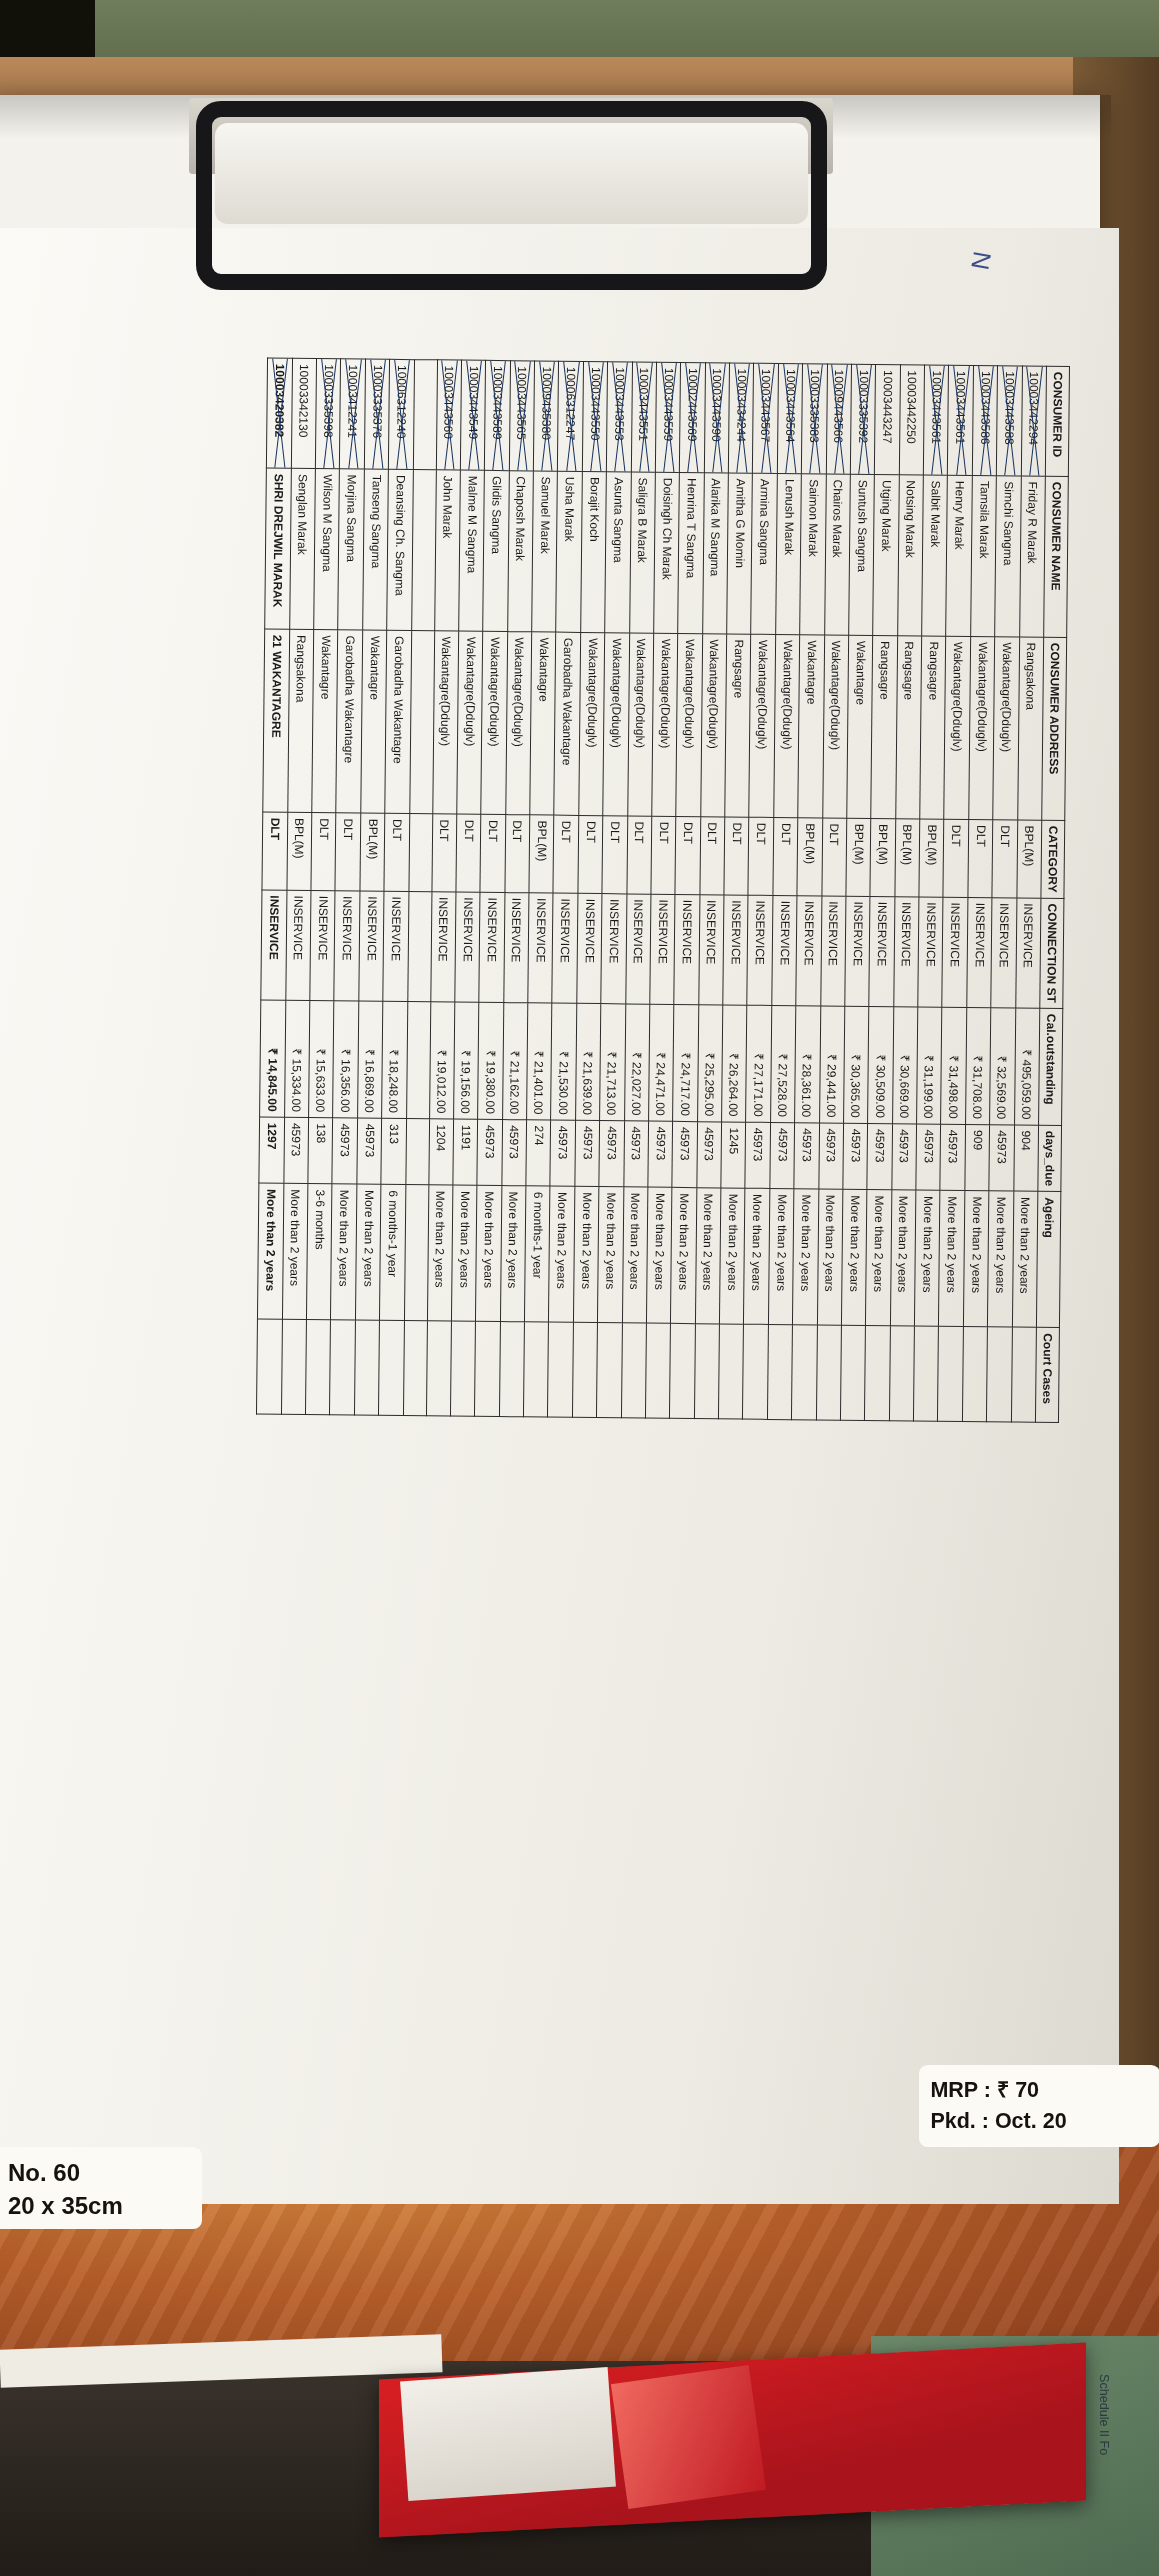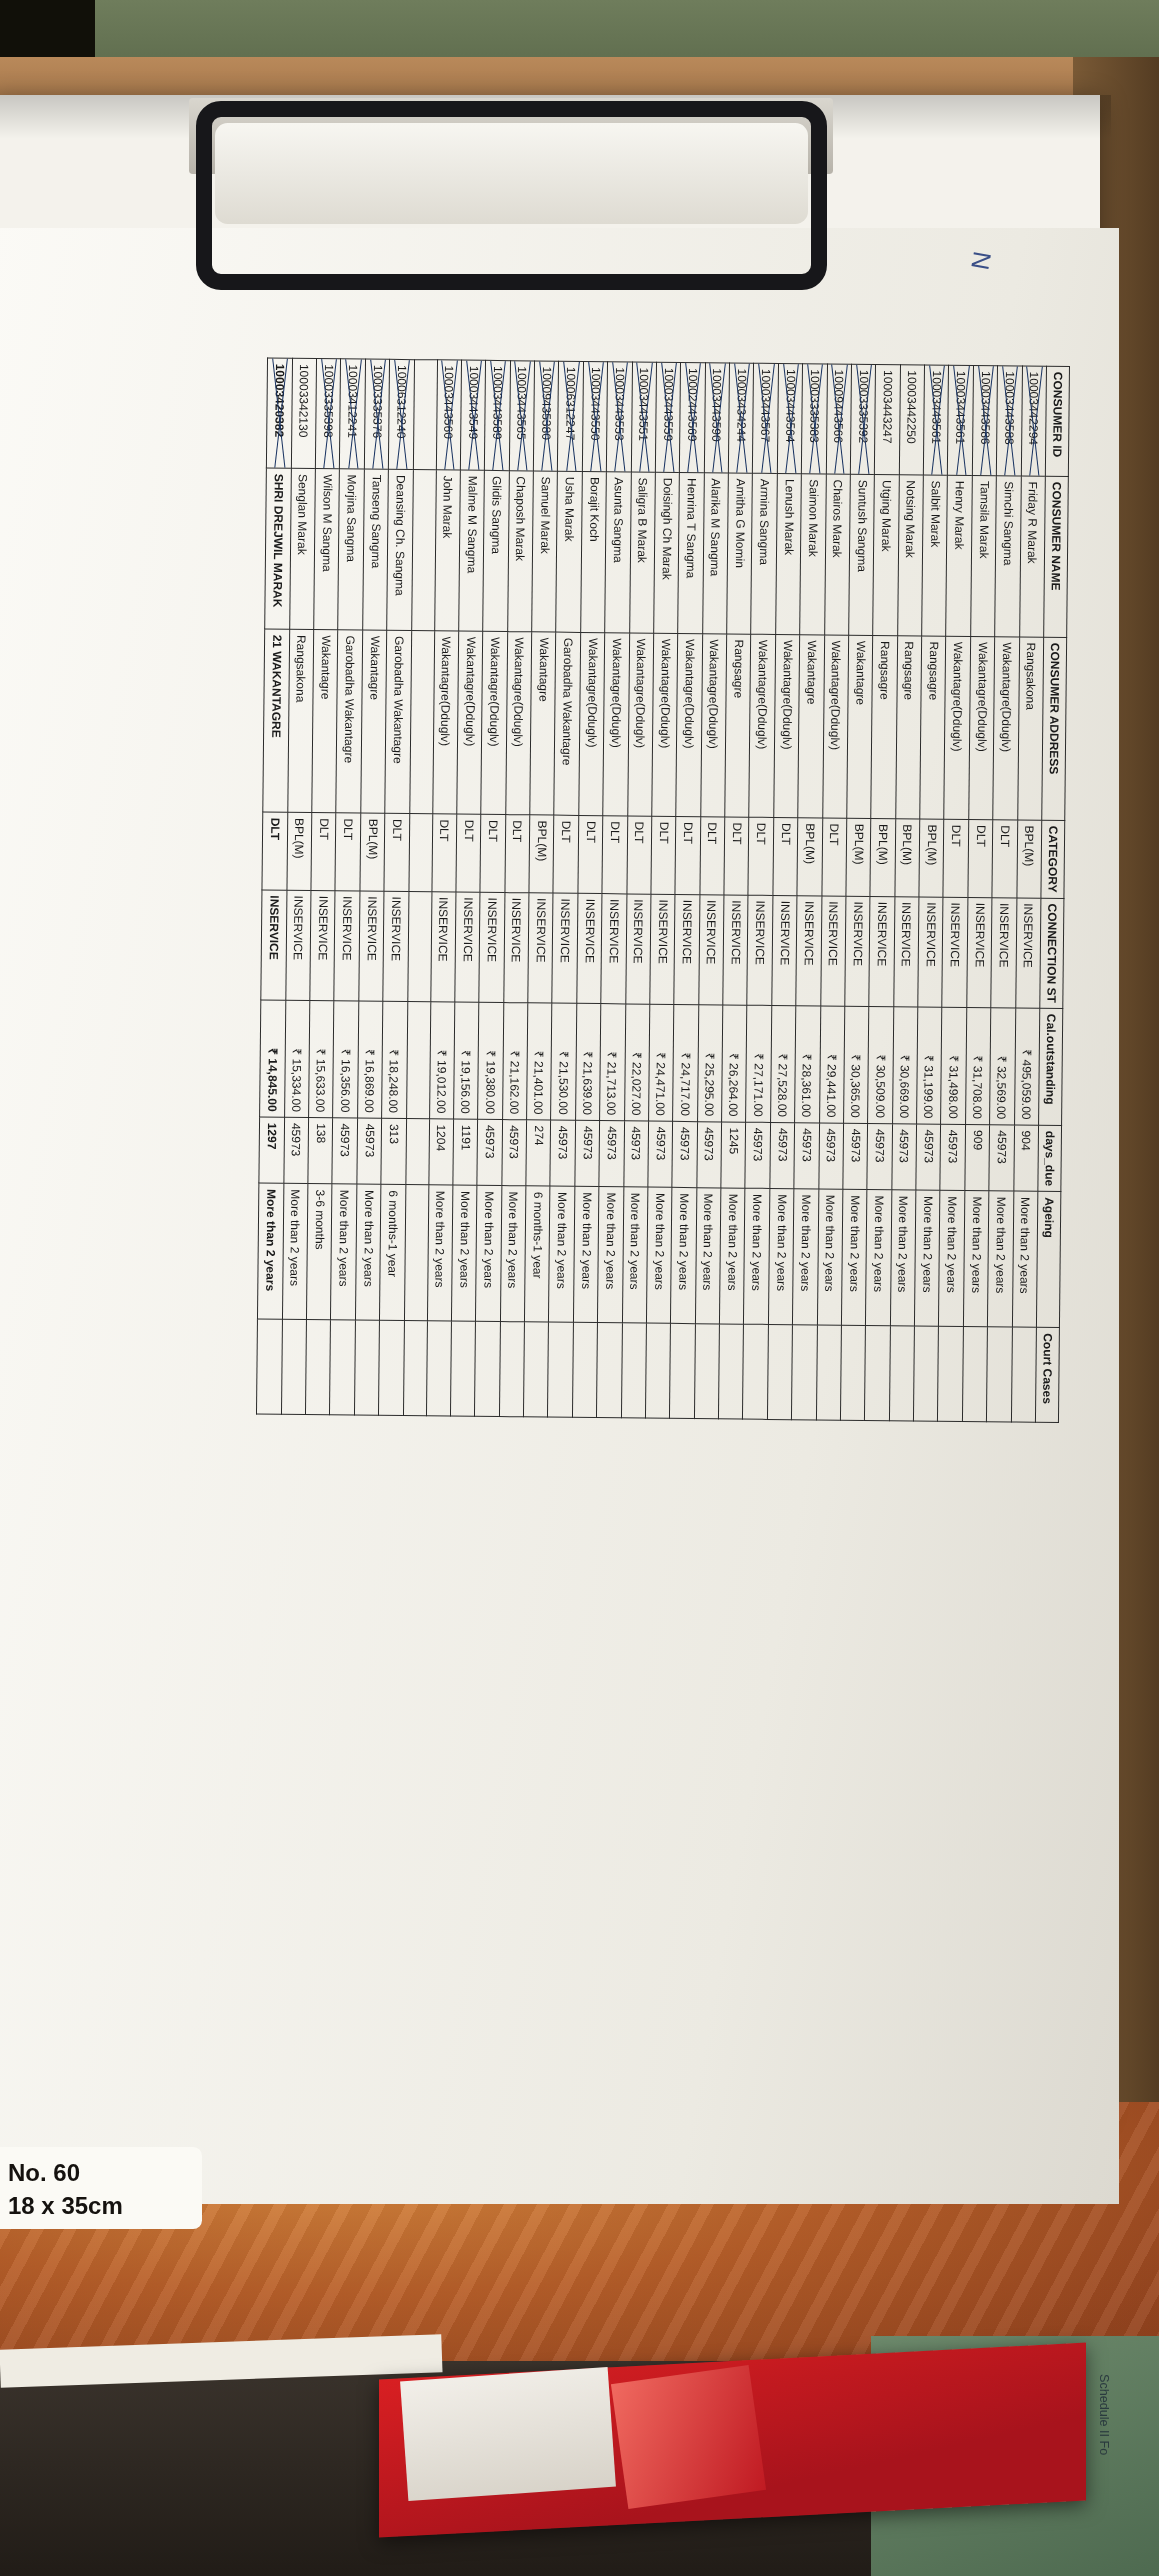--- a/index.html
+++ b/index.html
@@ -662,19 +662,23 @@
             <td class="c-conn">INSERVICE</td>
             <td class="c-out">₹ 14,845.00</td>
             <td class="c-days">1297</td>
             <td class="c-age">More than 2 years</td>
             <td class="c-court"></td>
           </tr>
         </tbody>
     </table>
   </div>
 
+  <div class="label-mrp">
+    <div>MRP : ₹ 70</div>
+    <div>Pkd. : Oct. 20</div>
+  </div>
   <div class="label-no70">
     <div>No. 60</div>
-    <div>18 x 35cm</div>
+    <div>20 x 35cm</div>
   </div>
   <div class="label-right-vert">Schedule II Fo</div>
 </div>
 
 
 </body></html>

